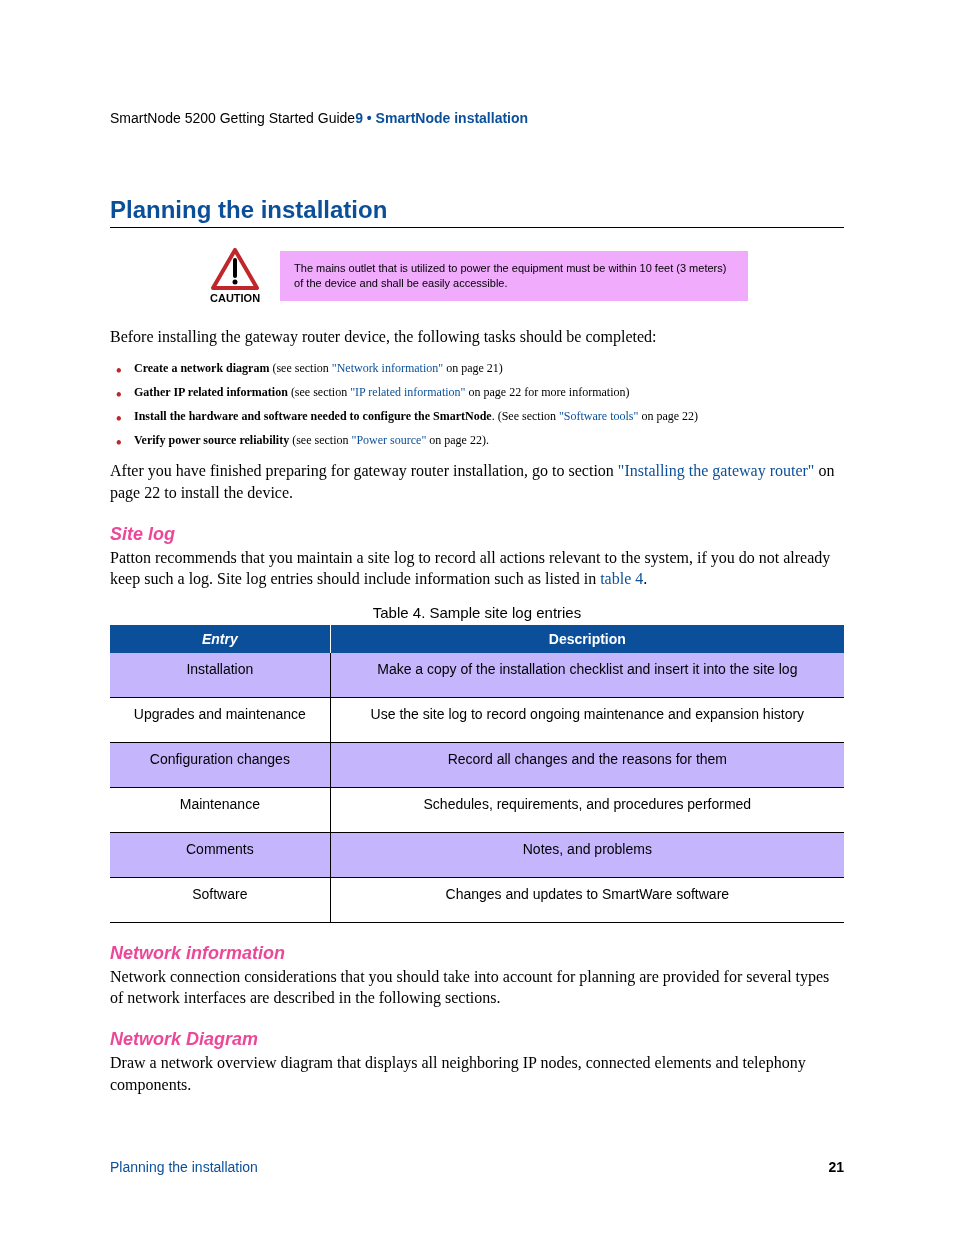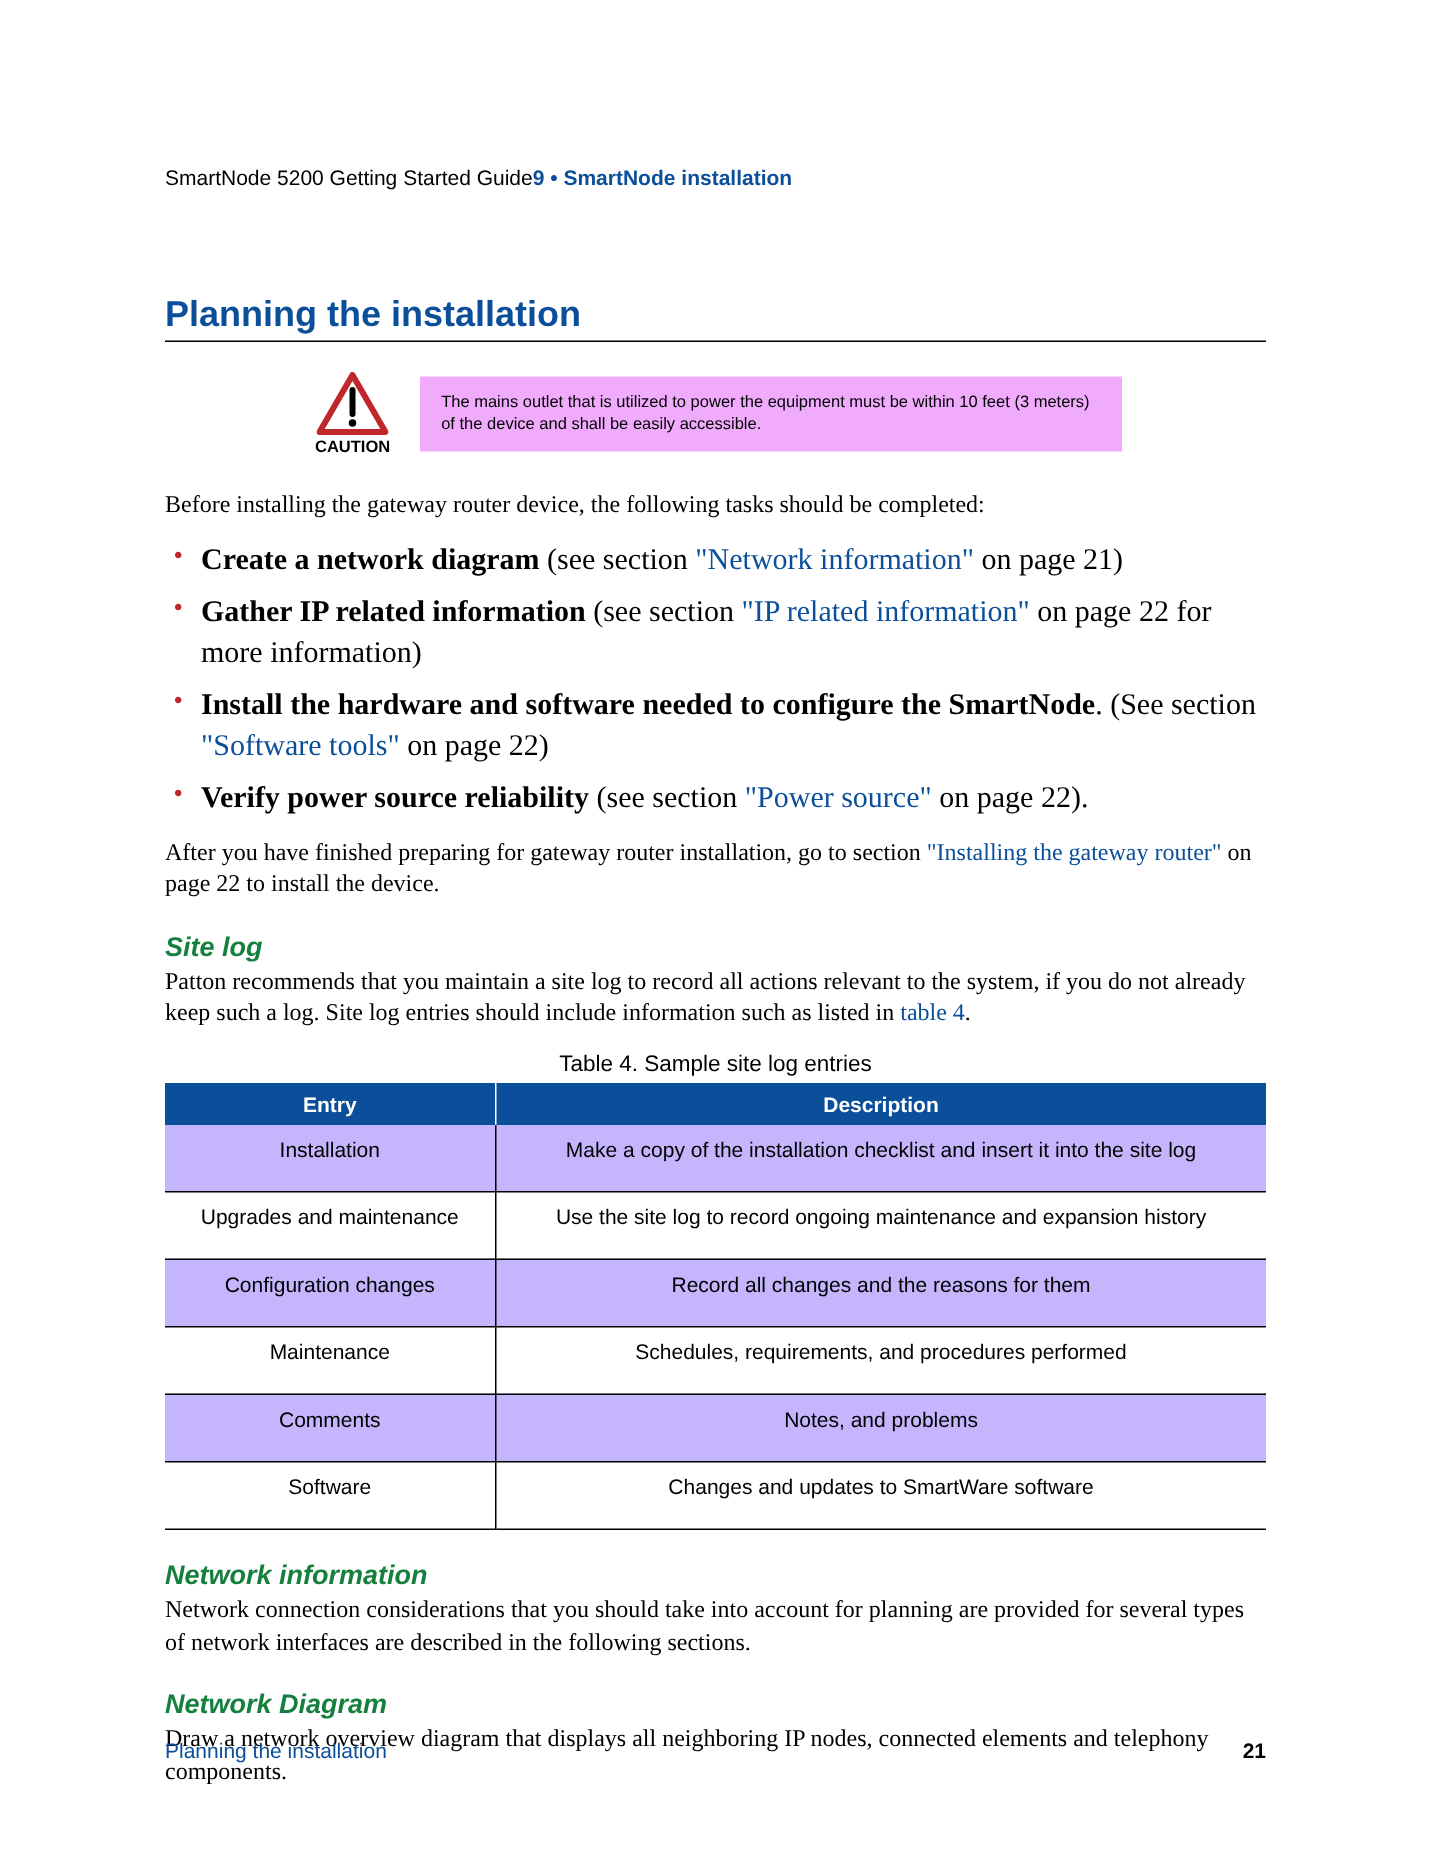--- a/index.html
+++ b/index.html
@@ -61,39 +61,39 @@
   }
   ul.task-list {
     list-style:none;
     padding:0;
     margin:0 0 12px 0;
   }
   ul.task-list li {
     position:relative;
     padding-left:24px;
     margin:8px 0;
-    font-size:20px;
+    font-size:12px;
     line-height:1.35;
   }
   ul.task-list li::before {
     content:"•";
     position:absolute;
     left:6px;
     top:0;
     color:#c0272d;
     font-weight:bold;
     font-size:16px;
   }
   .bold { font-weight:bold; }
   .link { color:#0b4f9a; }
   .h2 {
     font-family: Arial, Helvetica, sans-serif;
     font-weight:bold;
     font-style:italic;
-    color:#15803d;
+    color:#ec4899;
     font-size:18px;
     margin:20px 0 2px 0;
   }
   .table-caption {
     text-align:center;
     font-family: Arial, Helvetica, sans-serif;
     font-size:15px;
     margin:14px 0 4px 0;
   }
   table.site-log {
@@ -180,21 +180,21 @@
 
   <h2 class="h2">Site log</h2>
   <p class="body-text">
     <span>Patton recommends that you maintain a site log to record all actions relevant to the system, if you do not already keep such a log. Site log entries should include information such as listed in </span><span class="link">table 4</span><span>.</span>
   </p>
 
   <div class="table-caption">Table 4. Sample site log entries</div>
   <table class="site-log">
     <tbody>
         <tr>
-      <th style="width:30%;">Entry</th>
+      <th style="width:30%;font-style:italic;">Entry</th>
       <th>Description</th>
     </tr>
     <tr class="tint">
       <td>Installation</td>
       <td>Make a copy of the installation checklist and insert it into the site log</td>
     </tr>
     <tr>
       <td>Upgrades and maintenance</td>
       <td>Use the site log to record ongoing maintenance and expansion history</td>
     </tr>

